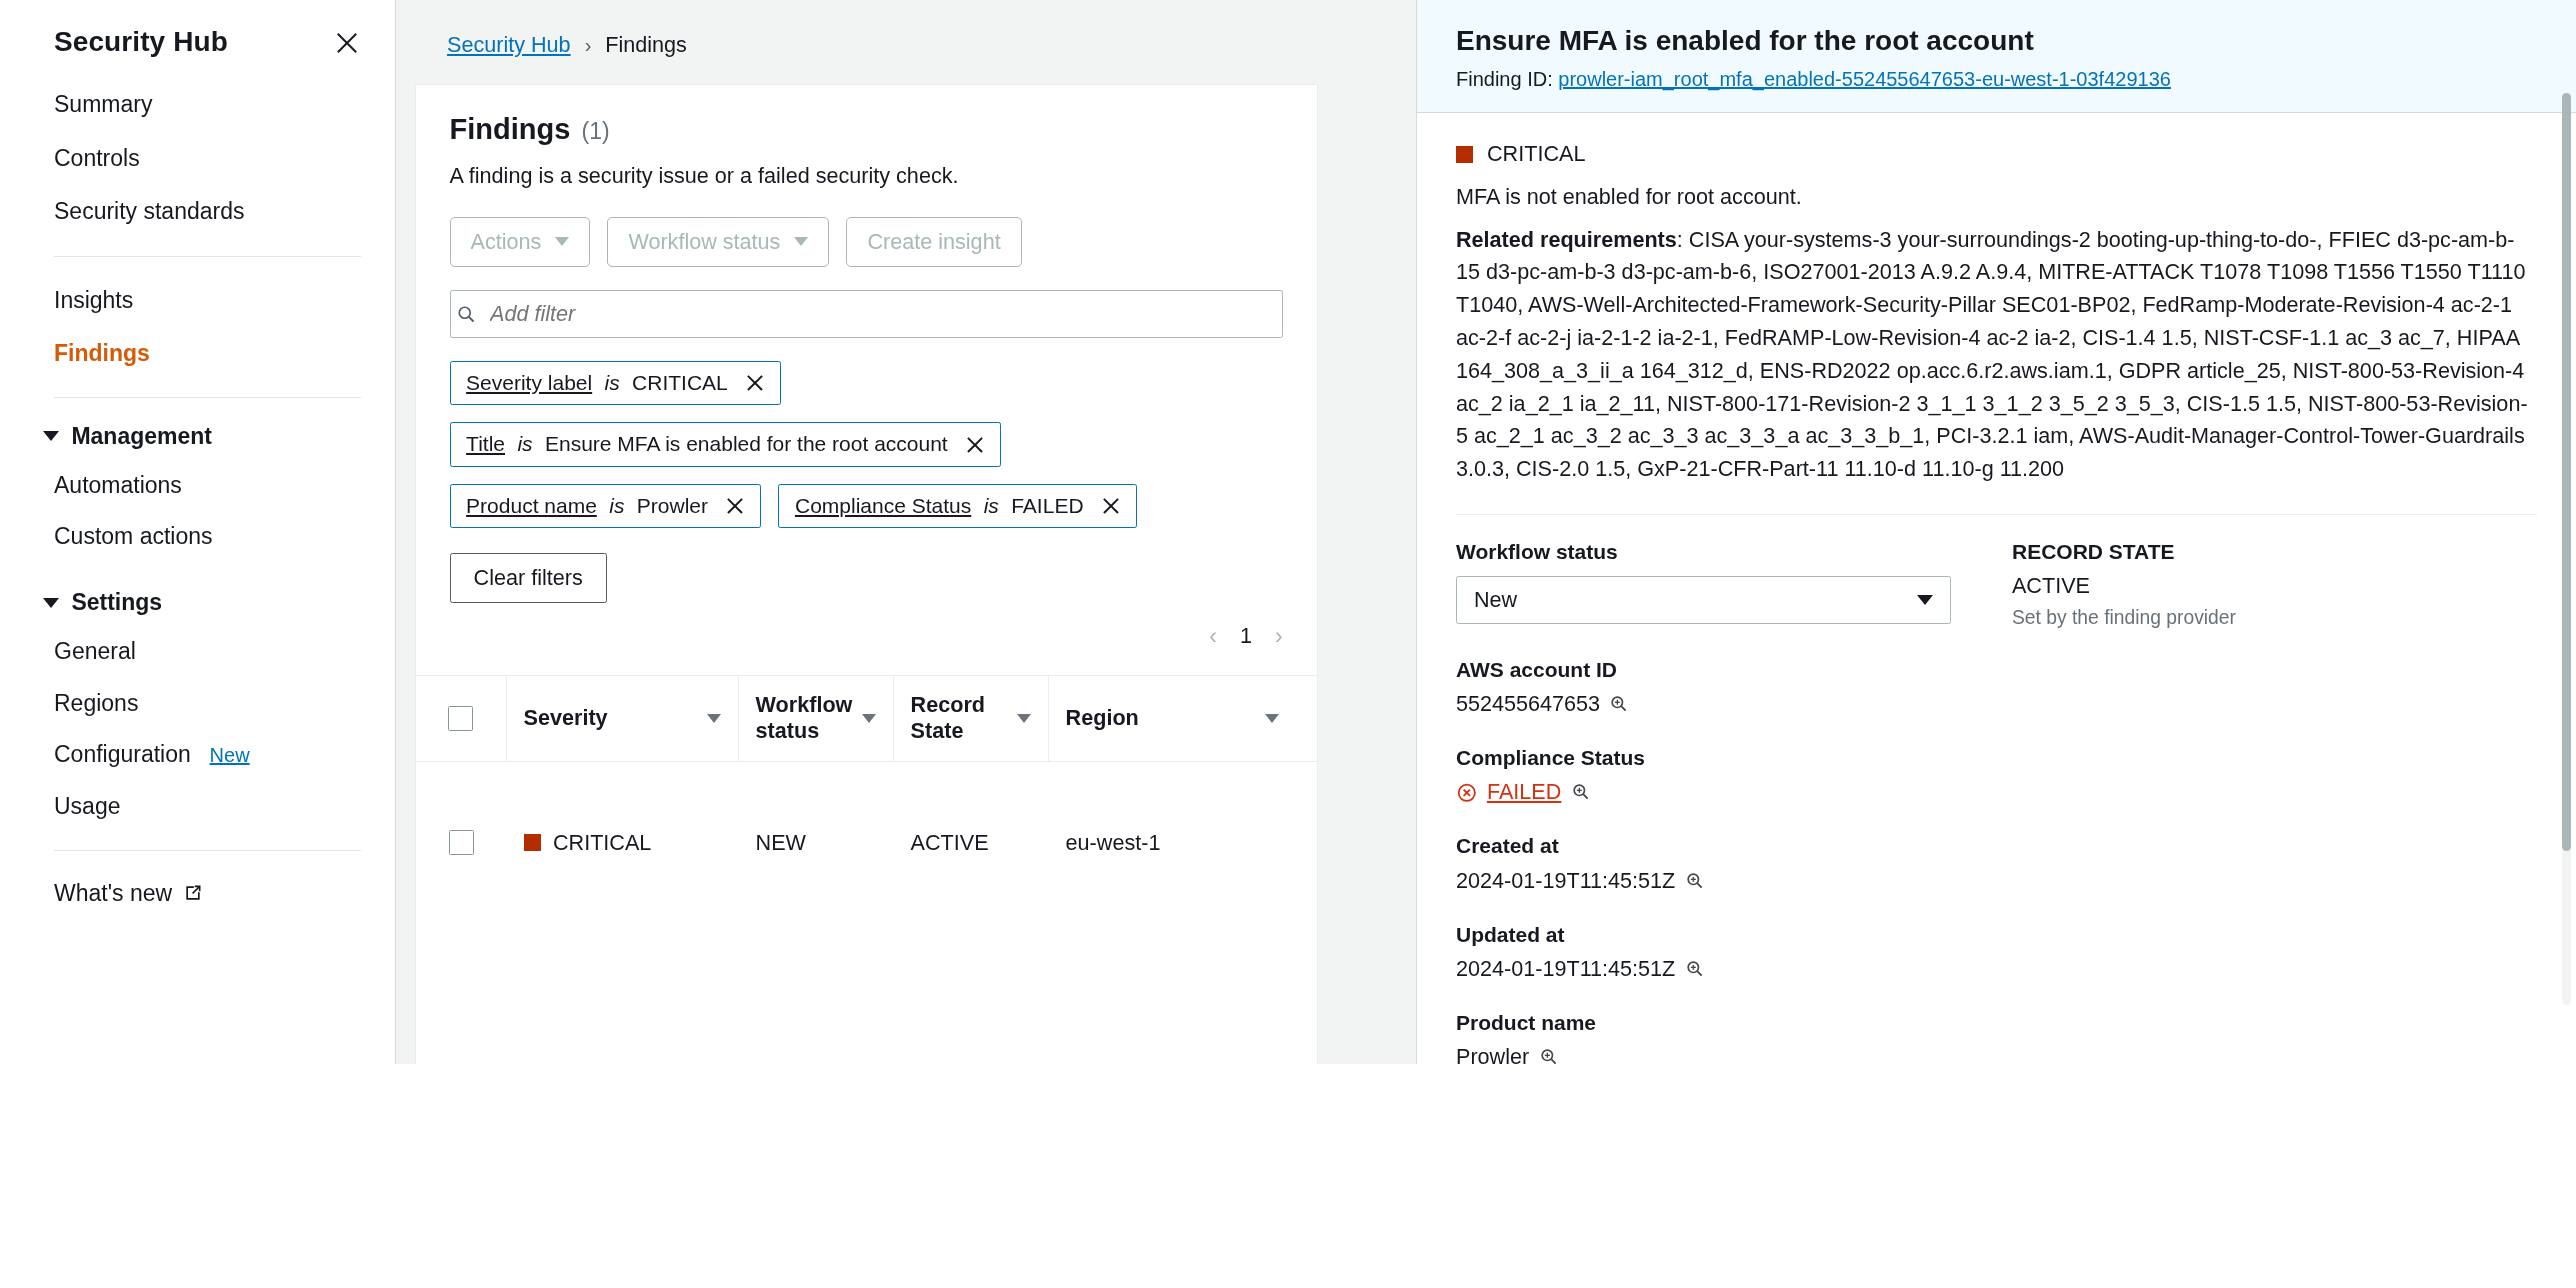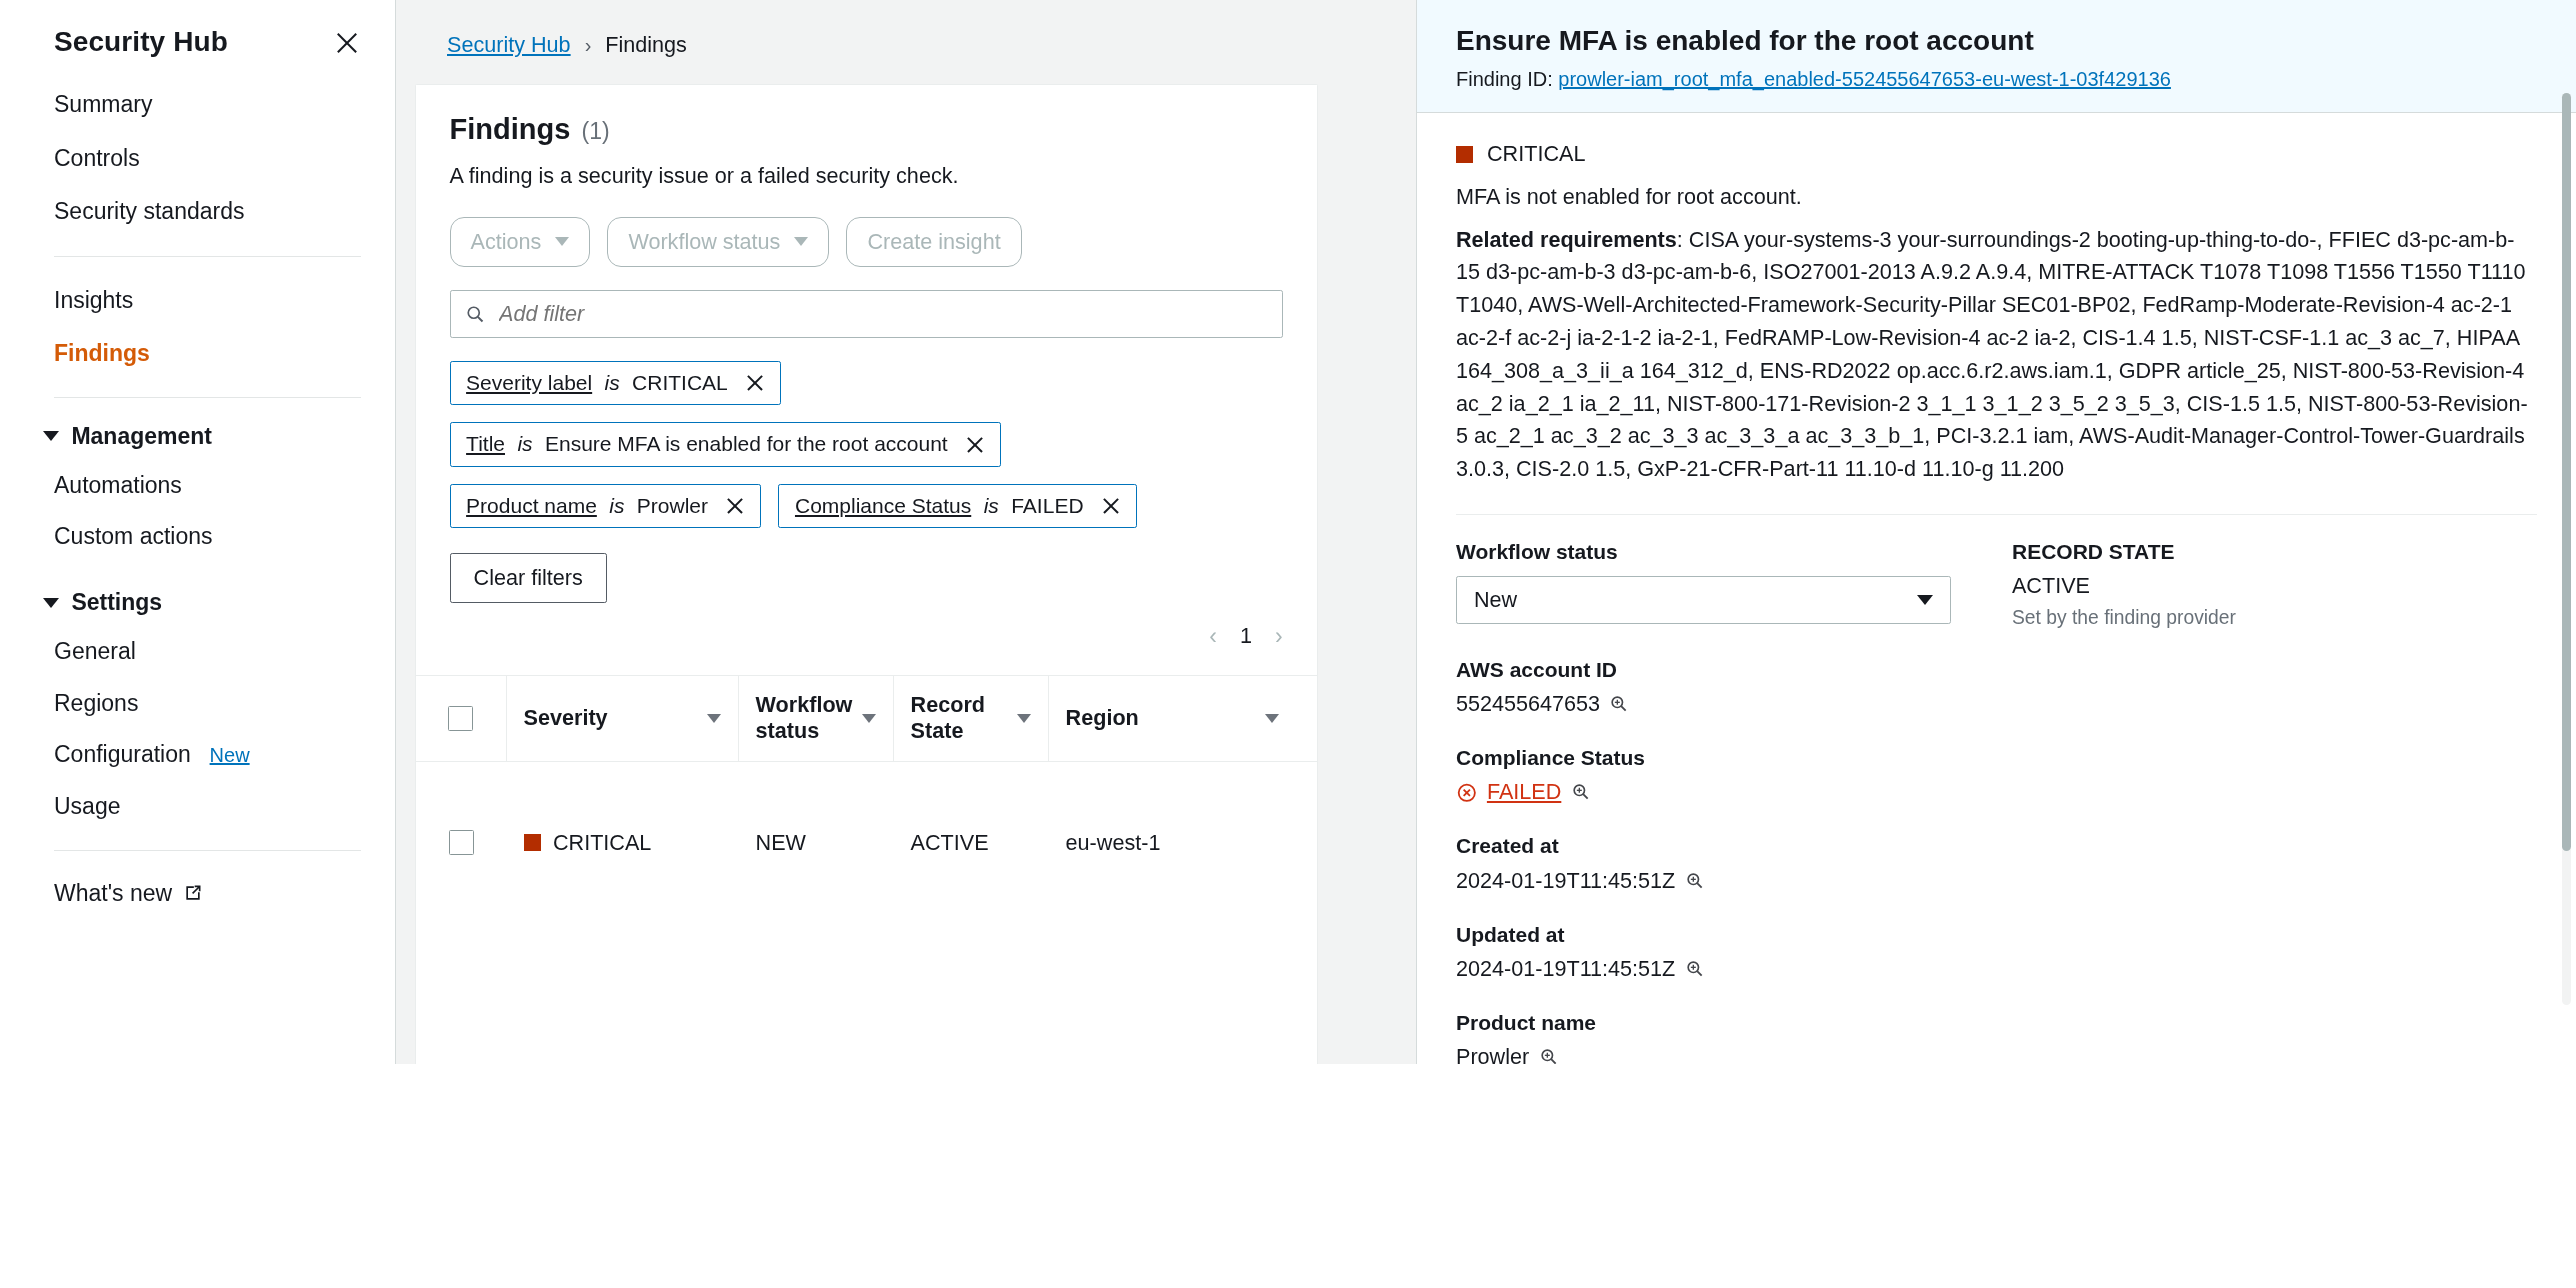--- a/index.html
+++ b/index.html
@@ -160,21 +160,21 @@
     color: #16191f;
     margin-top: 17px;
   }
   .btn-row {
     display: flex;
     gap: 17px;
     padding: 28px 34px 0 34px;
   }
   .btn {
     border: 0.8px solid #aab7b8;
-    border-radius: 14px;
+    border-radius: 5px;
     background: #ffffff;
     color: #aab7b8;
     font-size: 21.6px;
     padding: 10.8px 20px;
     display: flex;
     align-items: center;
     gap: 14px;
     cursor: default;
     white-space: nowrap;
   }
@@ -185,21 +185,21 @@
     border-top: 9.3px solid #aab7b8;
   }
   .filter-box {
     margin: 23px 34px 0 34px;
     border: 0.8px solid #aab7b8;
     border-radius: 2.3px;
     height: 48px;
     display: flex;
     align-items: center;
     gap: 12.4px;
-    padding: 0 14px;
+    padding: 0 5px;
     background: #fff;
   }
   .filter-box .search-ico {
     width: 20px; height: 20px;
     flex: 0 0 auto;
   }
   .filter-box input {
     border: none;
     outline: none;
     font-size: 21.6px;

